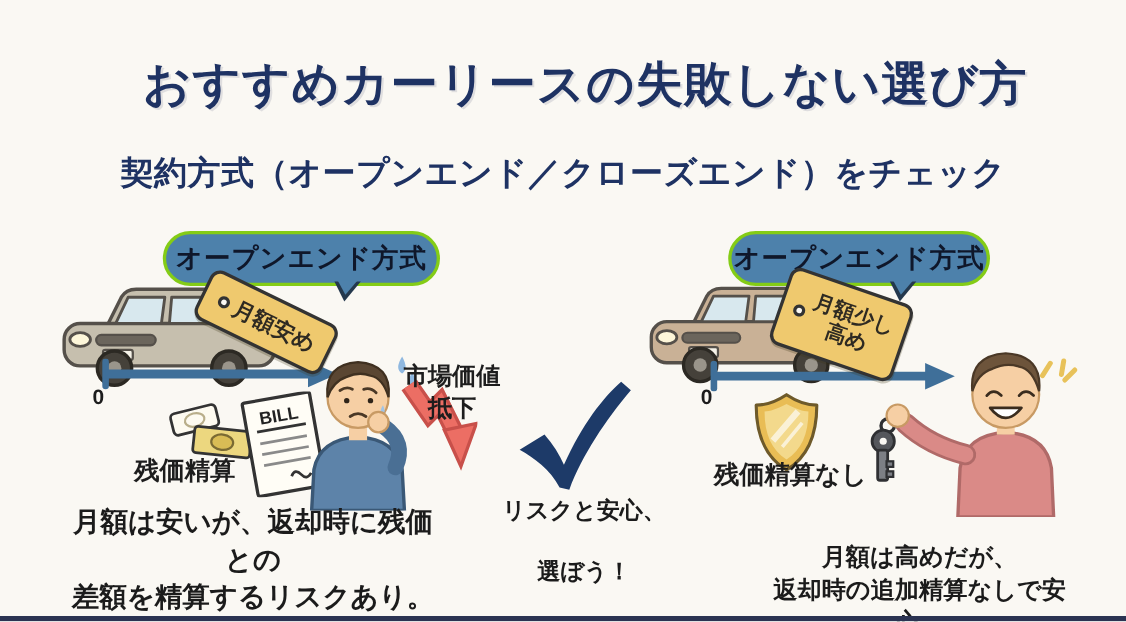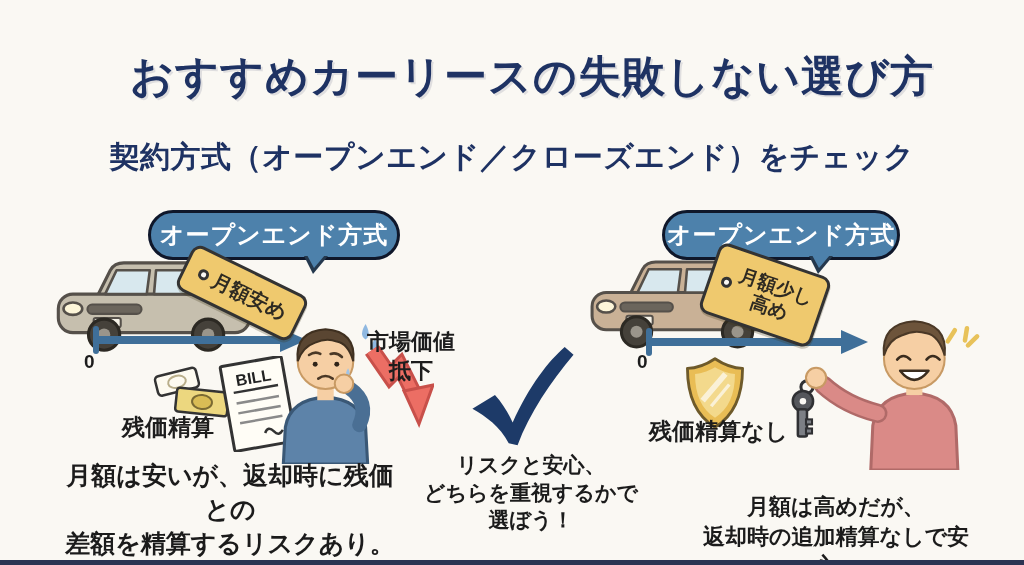--- a/index.html
+++ b/index.html
@@ -7,23 +7,23 @@
   body { font-family:"Liberation Sans","DejaVu Sans",sans-serif; }
   .canvas { position:relative; width:1024px; height:565px; background:#faf8f3; overflow:hidden; }
   .bottom-bar { position:absolute; left:0; bottom:0; width:1024px; height:5px; background:#2b3352; }
 
   .title { position:absolute; top:48px; left:0; width:1024px; text-align:center;
            font-size:43px; font-weight:800; color:#1e3263; letter-spacing:1px;
            text-shadow:2px 2px 0 rgba(30,45,80,.12);padding-left:40px; }
   .subtitle { position:absolute; top:137px; left:0; width:1024px; text-align:center;
            font-size:30px; font-weight:800; color:#1e3263; letter-spacing:.5px; }
 
-  .bubble { position:absolute; height:50px; background:#4d81ab; border:3px solid #0f172a;
+  .bubble { position:absolute; height:50px; background:#4d81ab; border:3px solid #84cc16;
             border-radius:25px; display:flex; align-items:center; justify-content:center;
-            color:#ffffff; font-size:24px; font-weight:800; letter-spacing:1px; z-index:5; }
+            color:#0f172a; font-size:24px; font-weight:800; letter-spacing:1px; z-index:5; }
   .bubble .tail-outer { position:absolute; bottom:-17px; left:62%; width:0; height:0;
             border-left:9px solid transparent; border-right:15px solid transparent;
             border-top:18px solid #24384d; }
   .bubble .tail-inner { position:absolute; bottom:-11px; left:calc(62% + 3px); width:0; height:0;
             border-left:7px solid transparent; border-right:11px solid transparent;
             border-top:13px solid #4d81ab; }
   .bubble-left  { left:148px; top:210px; width:252px; }
   .bubble-right { left:662px; top:210px; width:238px; }
 
   .tag { position:absolute; background:#efc96e; border:3px solid #333;
@@ -147,21 +147,21 @@
     <span>月額は安いが、返却時に残価との</span><br>
     <span>差額を精算するリスクあり。</span>
   </div>
 
   <svg class="svg-abs" style="left:464px; top:344px;" width="114" height="108" viewBox="0 0 115 110">
     <path d="M8,66 L31,52 C39,61 45,71 49,80 C66,42 86,17 102,3 L111,11 C88,38 66,71 54,103 L45,101 C36,84 22,74 8,66 Z" fill="#1d3a68"></path>
   </svg>
 
   <div class="caption caption-center">
     <span>リスクと安心、</span><br>
-    <span>どちらを重視するかで</span><br>
+    <br>
     <span>選ぼう！</span>
   </div>
 
   <div class="bubble bubble-right">
     <span>オープンエンド方式</span>
     <i class="tail-outer"></i>
     <i class="tail-inner"></i>
   </div>
 
   <svg class="svg-abs" style="left:584px; top:247px;" width="202" height="110" viewBox="0 0 200 105">

